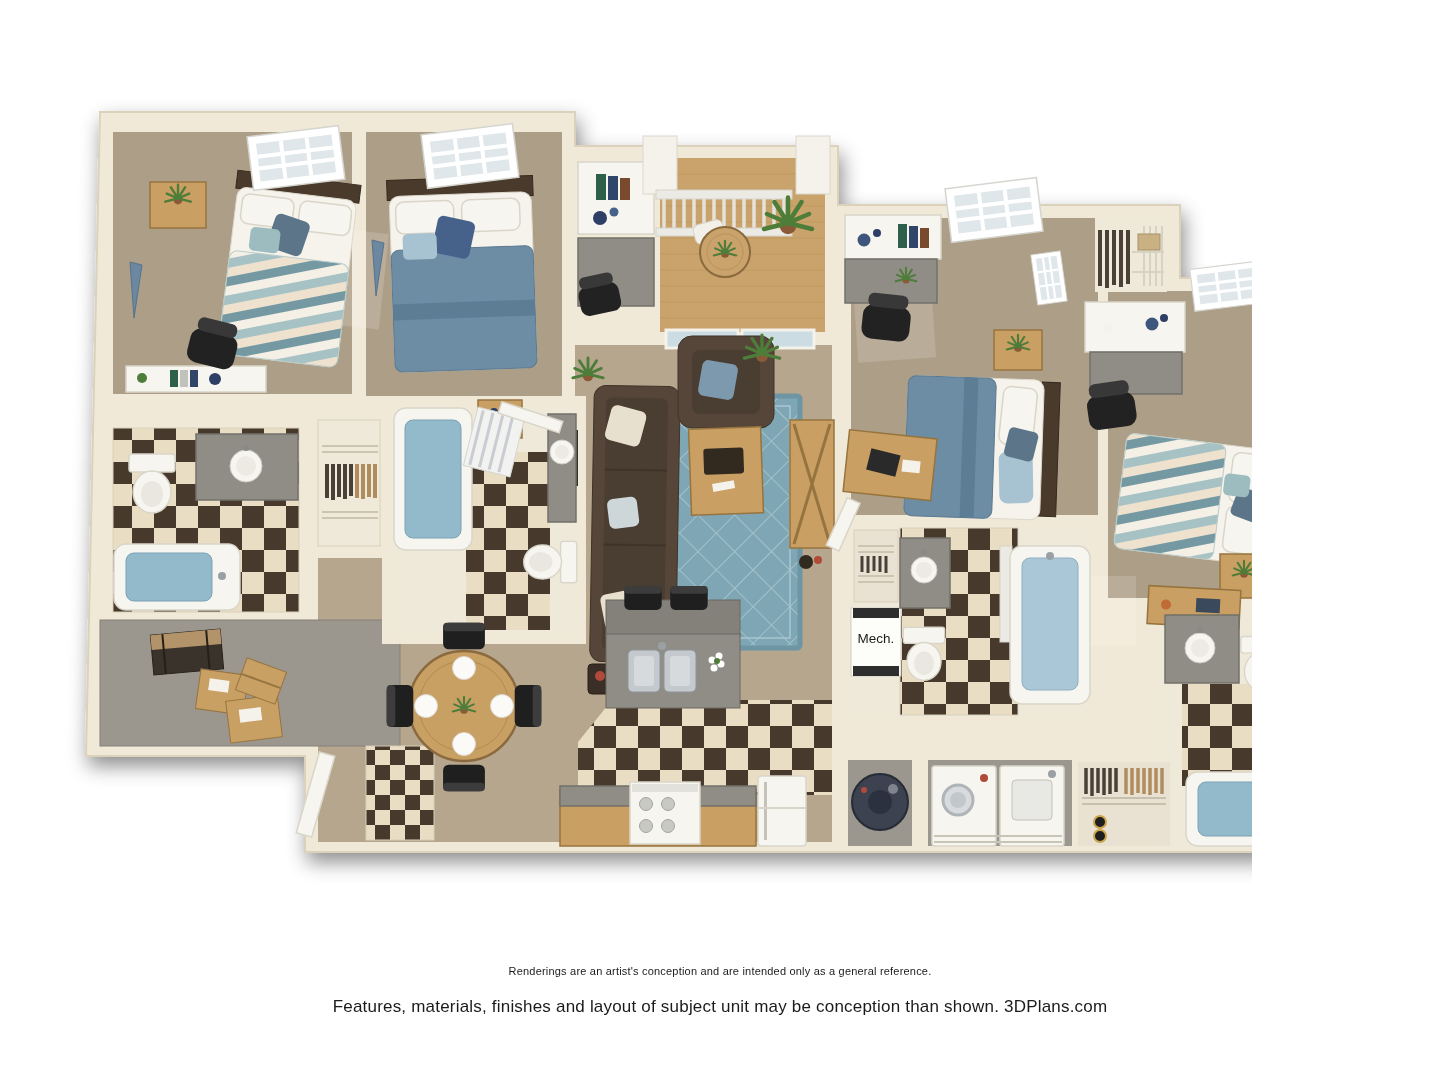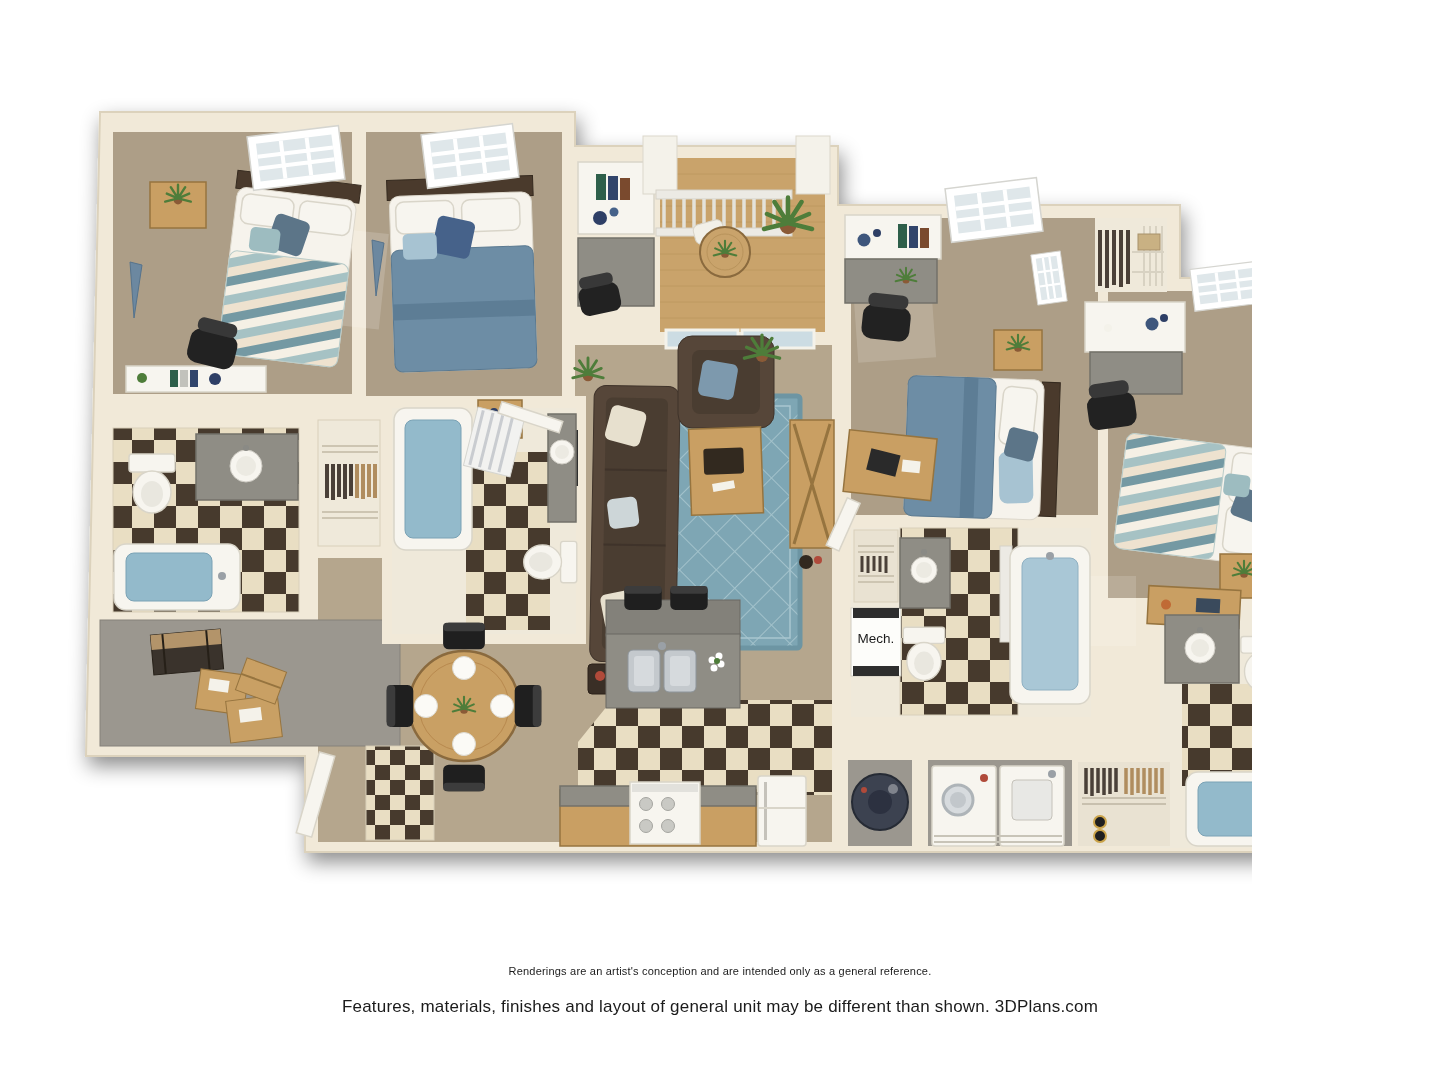--- a/index.html
+++ b/index.html
@@ -478,15 +478,15 @@
       <path d="M1086,768v26M1092,768v28M1098,768v25M1104,768v27M1110,768v26M1116,768v24" stroke="#4a4038" stroke-width="3.5"></path>
       <path d="M1126,768v26M1132,768v27M1138,768v25M1144,768v26M1150,768v27M1156,768v25M1162,768v26" stroke="#b08d5f" stroke-width="3.5"></path>
       <circle cx="1100" cy="822" r="6" fill="#1f1f1f" stroke="#caa34a" stroke-width="2"></circle>
       <circle cx="1100" cy="836" r="6" fill="#1f1f1f" stroke="#caa34a" stroke-width="2"></circle>
     </g>
   </g>
 </svg>
 
 <div class="overlay" id="mech-label">Mech.</div>
 <div class="overlay" id="disclaimer-1">Renderings are an artist's conception and are intended only as a general reference.</div>
-<div class="overlay" id="disclaimer-2">Features, materials, finishes and layout of general unit may be different than shown. 3DPlans.com</div>
+<div class="overlay" id="disclaimer-2">Features, materials, finishes and layout of subject unit may be conception than shown. 3DPlans.com</div>
 
 </div>
 
 </body></html>

